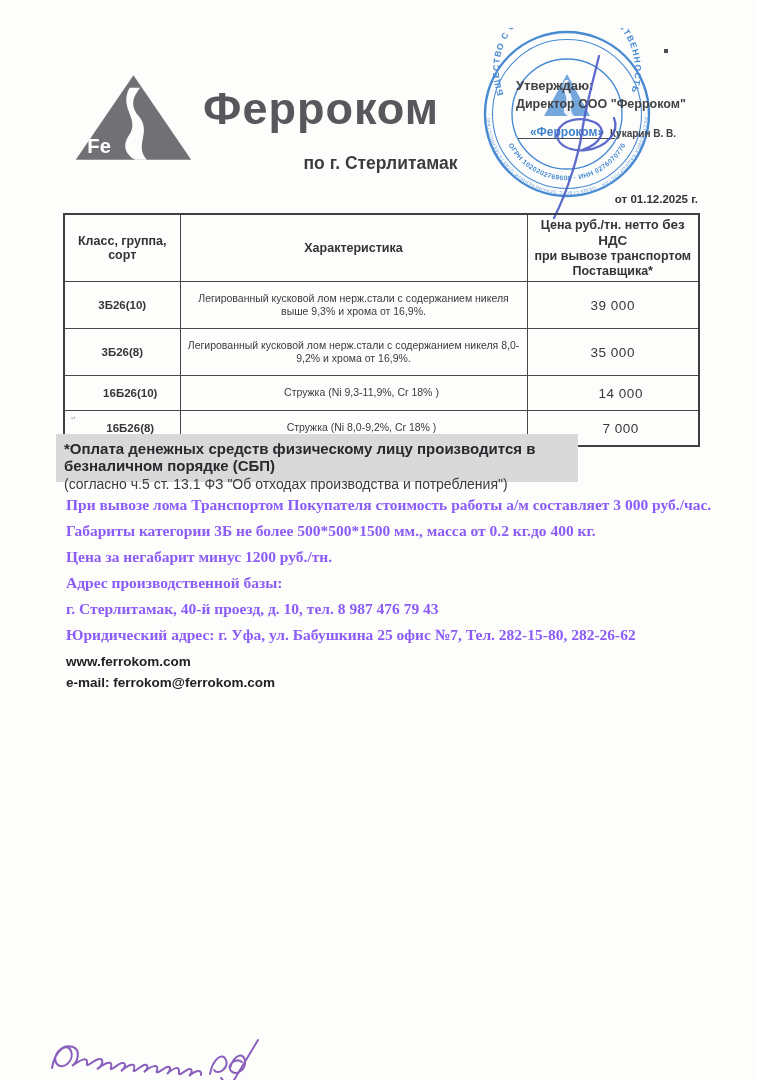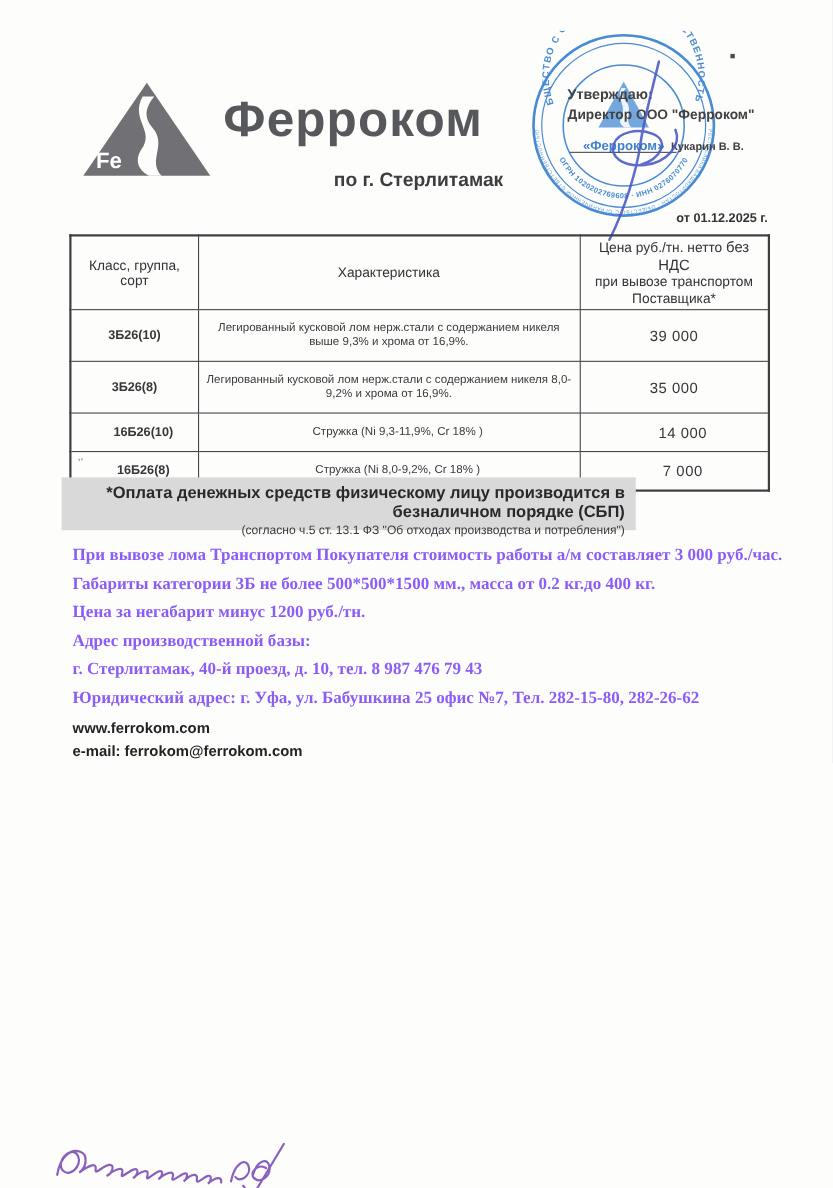--- a/index.html
+++ b/index.html
@@ -27,33 +27,33 @@
   .title{position:absolute;left:63px;top:152px;width:635px;text-align:center;
     font-weight:700;color:#3d3d40;font-size:17.5px;line-height:23px;}
   .doc-date{position:absolute;left:398px;top:193px;width:300px;text-align:right;
     font-weight:700;font-size:11.5px;color:#333336;}
   
   .price-table{position:absolute;left:63px;top:213px;border-collapse:collapse;
     width:635px;table-layout:fixed;}
   .price-table td{border:1.4px solid #47474b;text-align:center;vertical-align:middle;
     padding:2px 6px;}
   .price-table{border:2.2px solid #3e3e42;}
-  .th-row td{height:62px;font-weight:400;font-size:12.5px;color:#333338;}
+  .th-row td{height:62px;font-weight:700;font-size:12.5px;color:#333338;}
   .price-head{font-size:11.5px;line-height:15px;}
   .price-head .big{font-size:13.5px;}
   .grade-cell{font-weight:700;font-size:11.5px;}
   .desc-cell{font-size:10.5px;line-height:13.5px;color:#3b3b3f;}
   .price-cell{font-size:13.5px;letter-spacing:.5px;}
   .row-2l td{height:42px;}
   .row-1l td{height:30px;padding-left:22px;}
   
   .note-band{position:absolute;left:56px;top:434px;width:522px;height:48px;
-    background:#d9d9da;padding:6px 10px 0 8px;box-sizing:border-box;text-align:right;}
+    background:#d9d9da;padding:6px 10px 0 8px;box-sizing:border-box;}
   .note-main{font-size:15px;font-weight:700;color:#29292d;}
-  .note-sub{font-size:11px;color:#3a3a3e;margin-top:2px;}
+  .note-sub{font-size:14px;color:#3a3a3e;margin-top:2px;}
   
   .info{position:absolute;left:66px;top:492px;width:640px;}
   .info-line{font-family:"Liberation Serif",serif;font-weight:700;font-size:15.5px;
     color:#8b5cf6;height:26px;line-height:26px;white-space:nowrap;}
   .info-line--sans{font-family:"Liberation Sans",sans-serif;font-weight:700;
     font-size:13.5px;color:#222226;height:21px;line-height:21px;}
   .info-gap{height:3px;}
   
   .dot-artifact{position:absolute;left:664px;top:49px;width:4px;height:4px;background:#4c4c50;}
   .table-mark{position:absolute;left:70px;top:410px;font-size:9px;color:#6a6a6e;

